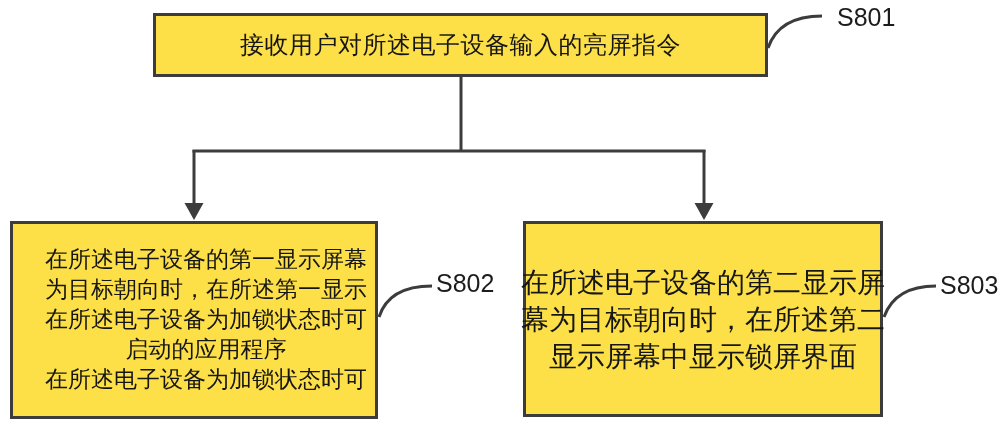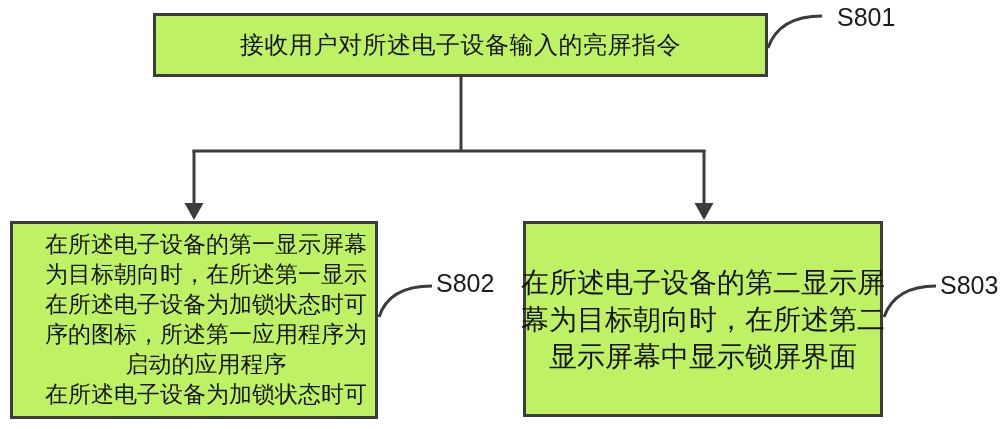--- a/index.html
+++ b/index.html
@@ -20,21 +20,21 @@
     left: 0;
     top: 0;
     width: 1000px;
     height: 429px;
     pointer-events: none;
   }
   .node {
     position: absolute;
     box-sizing: border-box;
     border: 3px solid #3c3c3c;
-    background: #bef264;
+    background: #fde047;
     color: #161616;
     display: flex;
     flex-direction: column;
     align-items: center;
     justify-content: center;
     text-align: center;
   }
   .node-top {
     left: 153px;
     top: 13px;
@@ -99,21 +99,20 @@
   </svg>
 
   <div class="node node-top">
     <div class="node-line">接收用户对所述电子设备输入的亮屏指令</div>
   </div>
 
   <div class="node node-left">
     <div class="node-line">在所述电子设备的第一显示屏幕</div>
     <div class="node-line">为目标朝向时，在所述第一显示</div>
     <div class="node-line">在所述电子设备为加锁状态时可</div>
-    <div class="node-line">序的图标，所述第一应用程序为</div>
     <div class="node-line">启动的应用程序</div>
     <div class="node-line">在所述电子设备为加锁状态时可</div>
   </div>
 
   <div class="node node-right">
     <div class="node-line">在所述电子设备的第二显示屏</div>
     <div class="node-line">幕为目标朝向时，在所述第二</div>
     <div class="node-line">显示屏幕中显示锁屏界面</div>
   </div>
 

